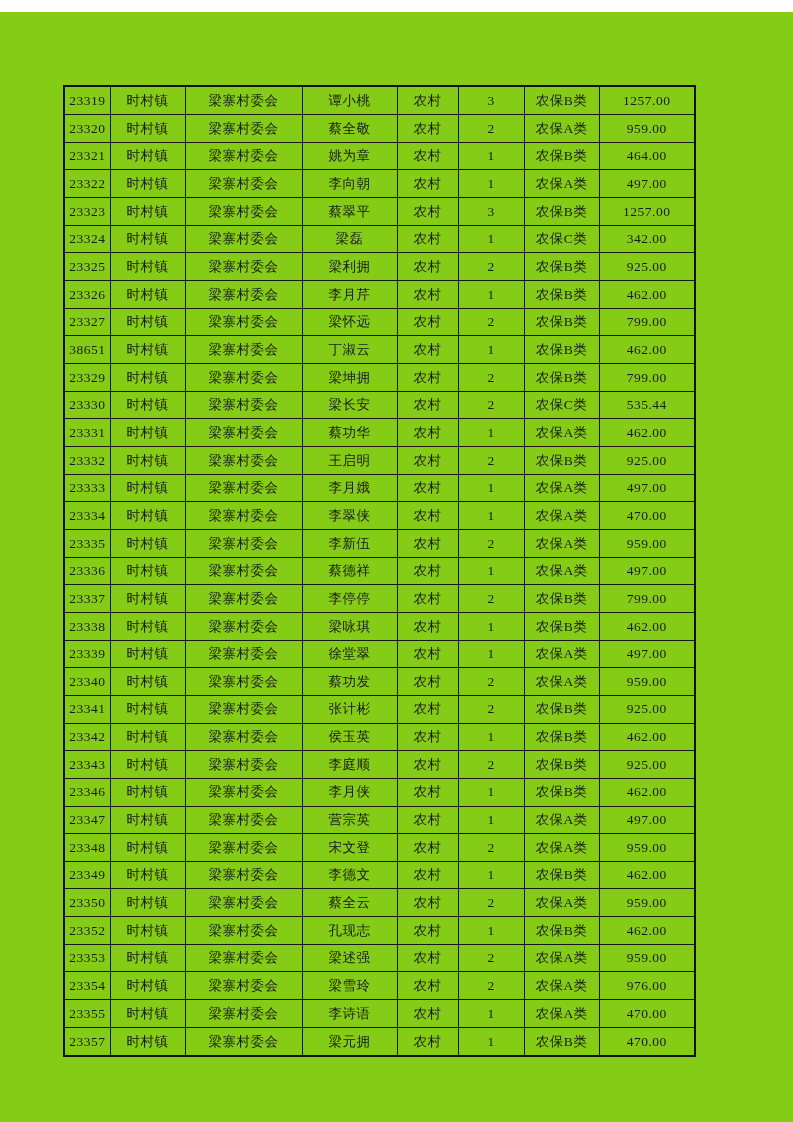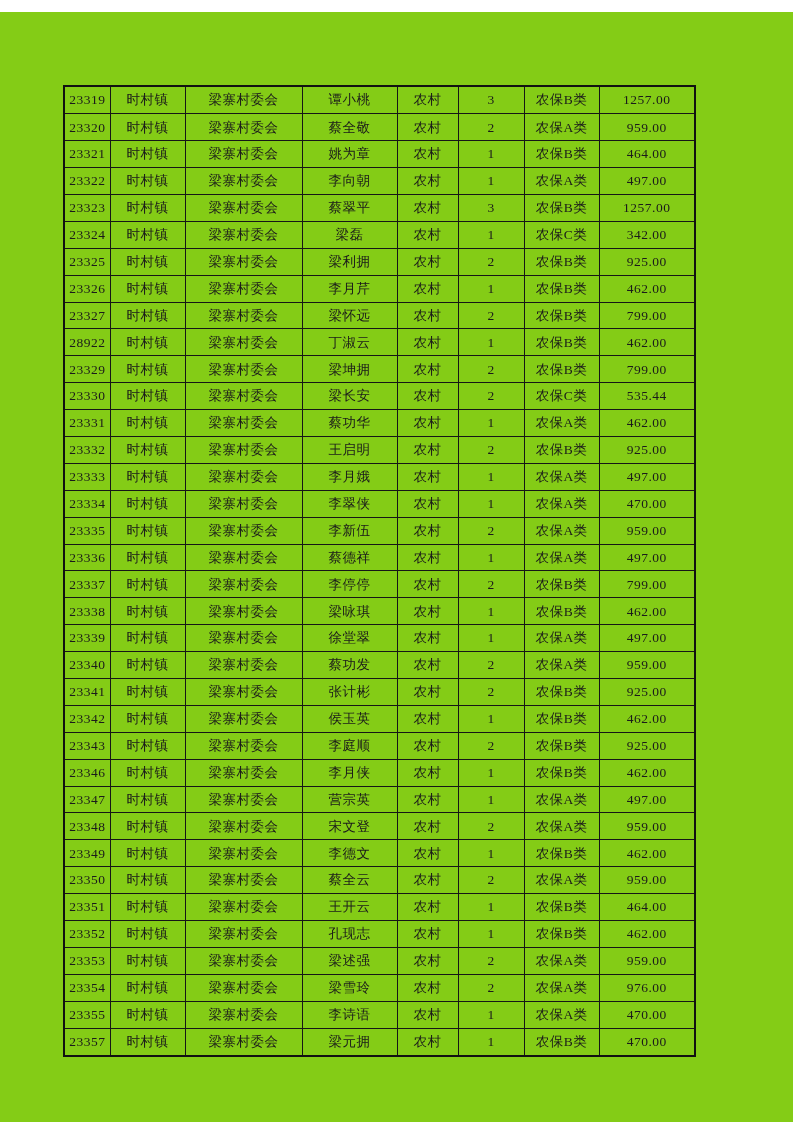--- a/index.html
+++ b/index.html
@@ -151,21 +151,21 @@
           <td>23327</td>
           <td>时村镇</td>
           <td>梁寨村委会</td>
           <td>梁怀远</td>
           <td>农村</td>
           <td>2</td>
           <td>农保B类</td>
           <td>799.00</td>
         </tr>
         <tr>
-          <td>28922</td>
+          <td>38651</td>
           <td>时村镇</td>
           <td>梁寨村委会</td>
           <td>丁淑云</td>
           <td>农村</td>
           <td>1</td>
           <td>农保B类</td>
           <td>462.00</td>
         </tr>
         <tr>
           <td>23329</td>
@@ -359,30 +359,20 @@
         </tr>
         <tr>
           <td>23350</td>
           <td>时村镇</td>
           <td>梁寨村委会</td>
           <td>蔡全云</td>
           <td>农村</td>
           <td>2</td>
           <td>农保A类</td>
           <td>959.00</td>
-        </tr>
-        <tr>
-          <td>23351</td>
-          <td>时村镇</td>
-          <td>梁寨村委会</td>
-          <td>王开云</td>
-          <td>农村</td>
-          <td>1</td>
-          <td>农保B类</td>
-          <td>464.00</td>
         </tr>
         <tr>
           <td>23352</td>
           <td>时村镇</td>
           <td>梁寨村委会</td>
           <td>孔现志</td>
           <td>农村</td>
           <td>1</td>
           <td>农保B类</td>
           <td>462.00</td>

